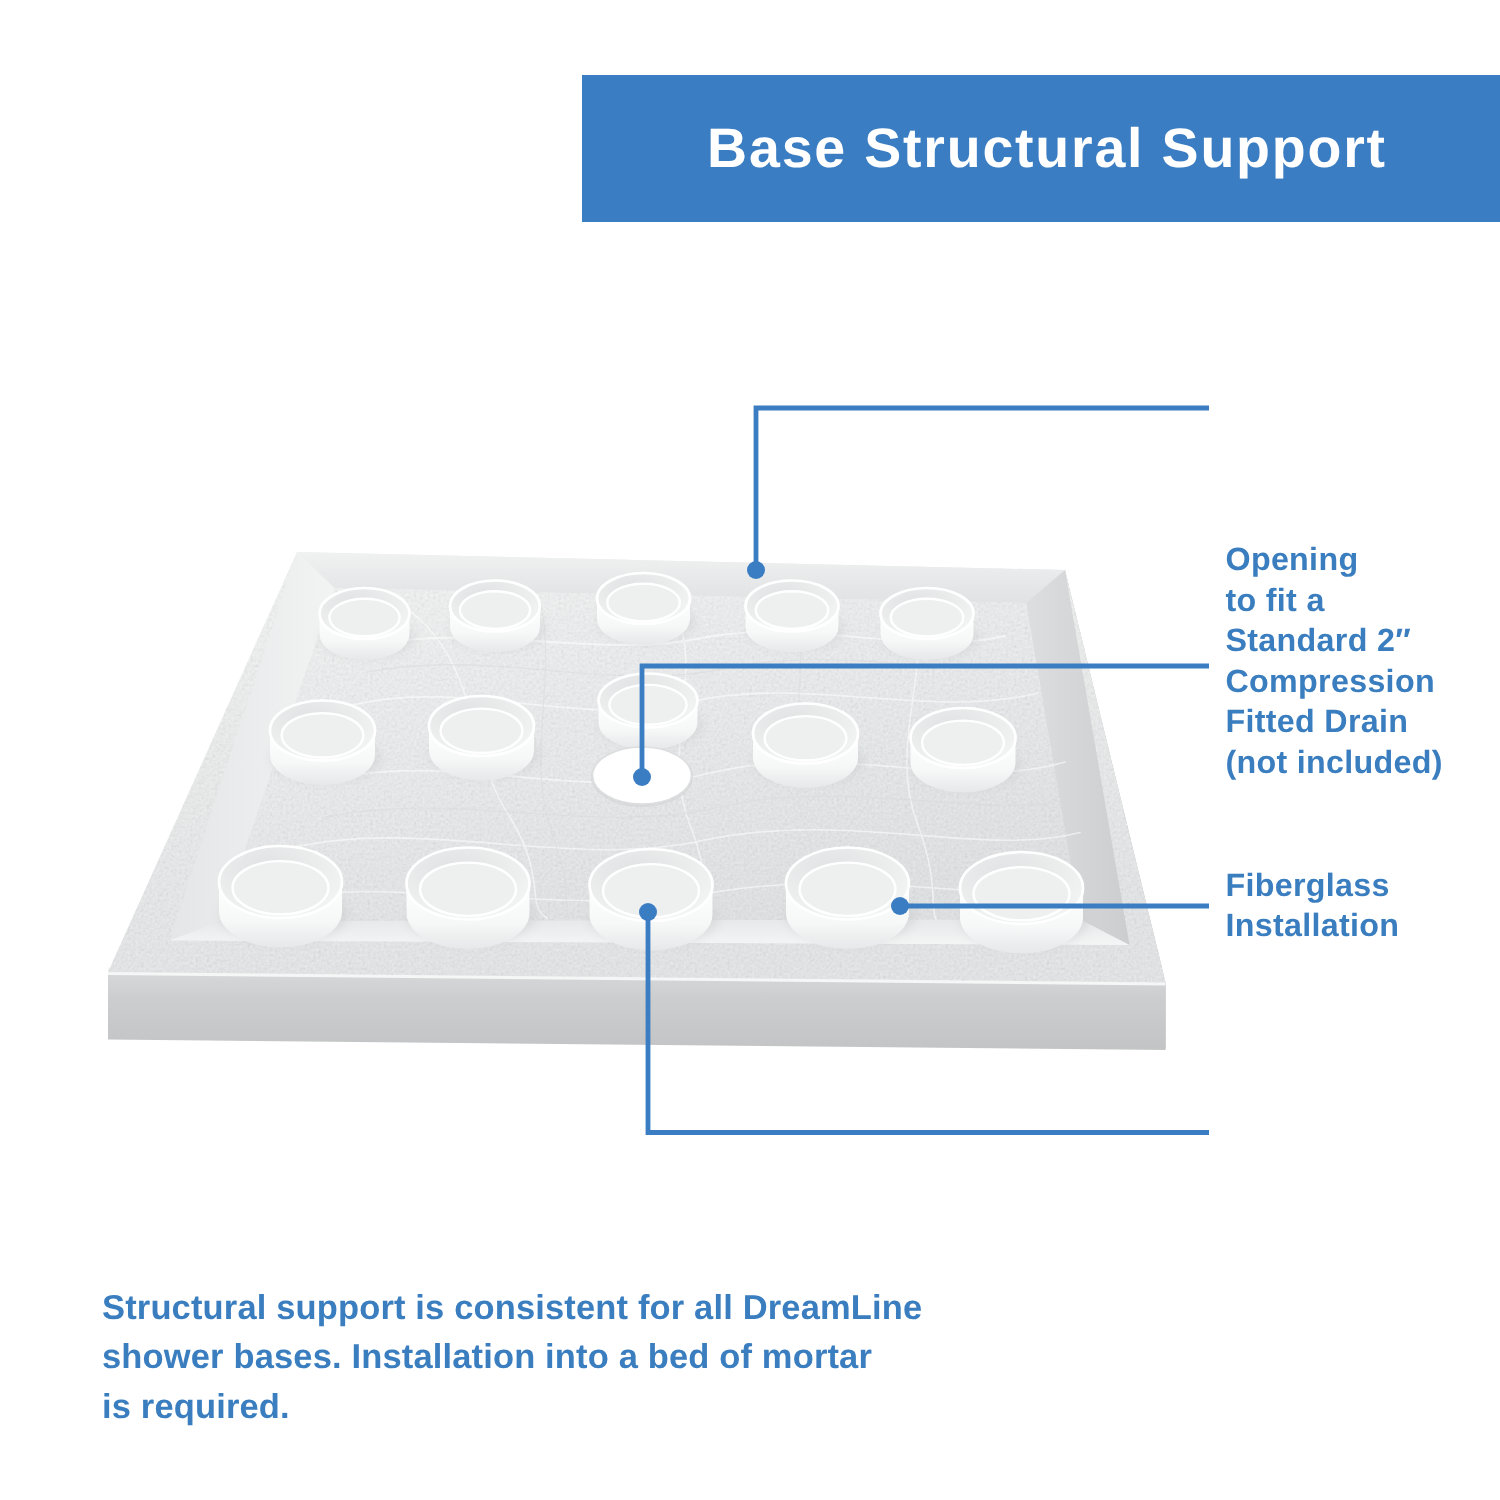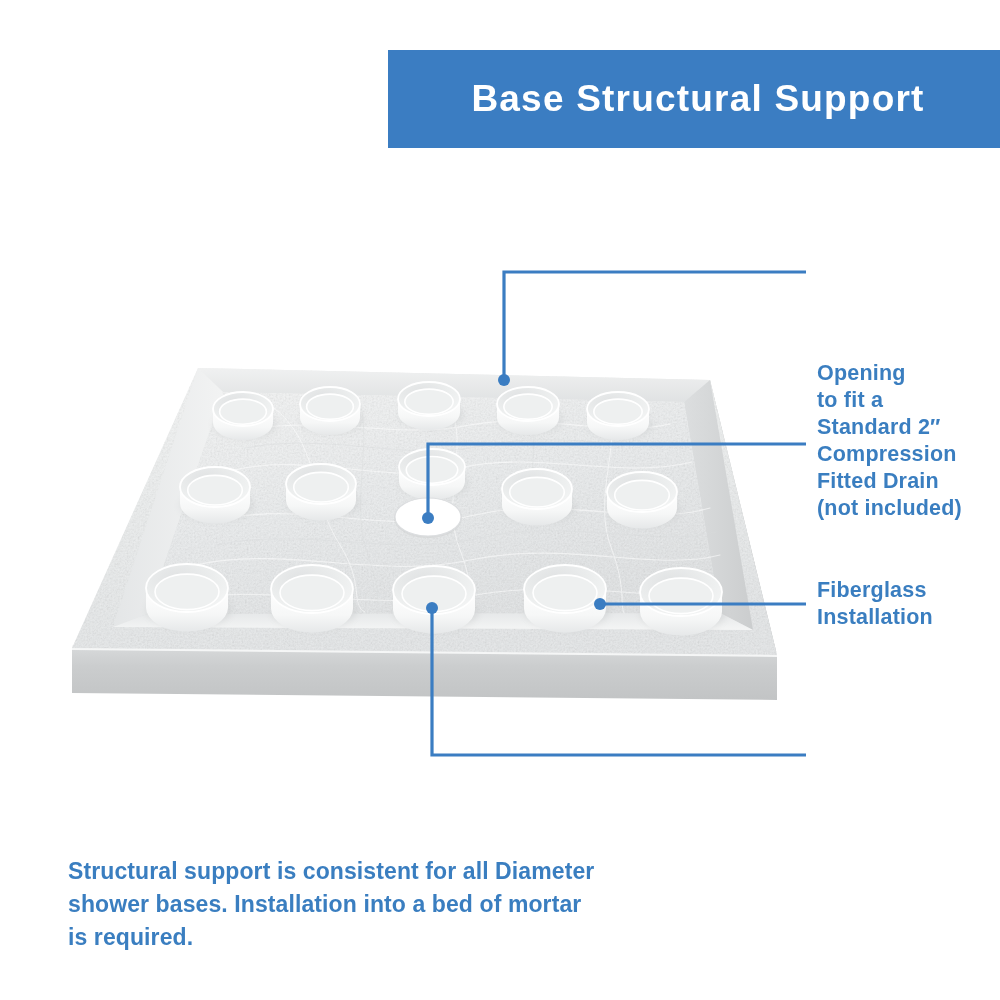--- a/index.html
+++ b/index.html
@@ -318,17 +318,17 @@
 to fit a
 Standard 2″
 Compression
 Fitted Drain
 (not included)</div>
 
   <div class="callout" id="callout-fiberglass">Fiberglass
 Installation</div>
 
 
-  <div id="bottom-caption">Structural support is consistent for all Diameter
+  <div id="bottom-caption">Structural support is consistent for all DreamLine
 shower bases. Installation into a bed of mortar
 is required.</div>
 
 </div>
 
 </body></html>

